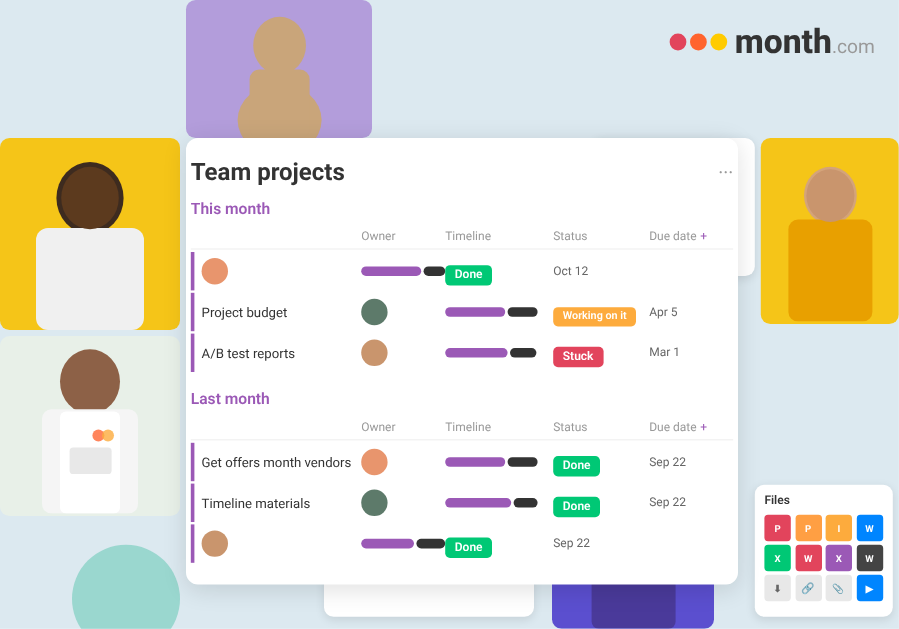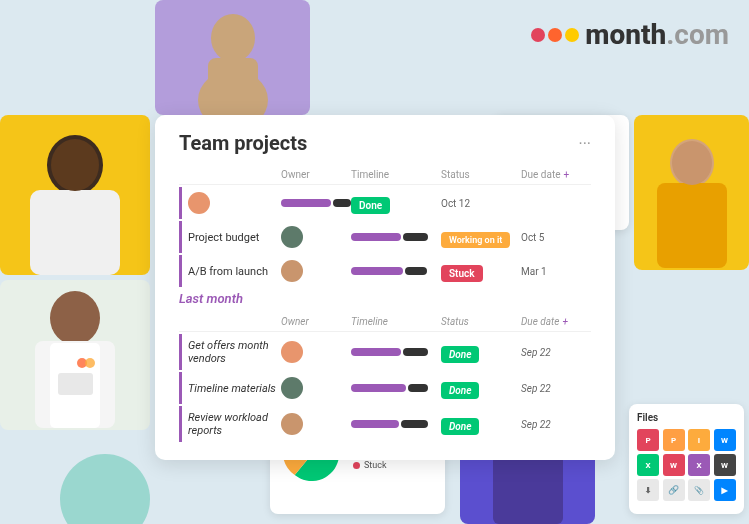--- a/index.html
+++ b/index.html
@@ -138,21 +138,21 @@
     
     .main-panel {
       position: absolute;
       top: 115px;
       left: 155px;
       width: 460px;
       min-height: 300px;
       background: white;
       border-radius: 10px;
       box-shadow: 0 4px 20px rgba(0,0,0,0.12);
-      padding: 16px 24px;
+      padding: 16px 4px;
       z-index: 10;
     }
 
     .panel-header {
       display: flex;
       align-items: center;
       justify-content: space-between;
       margin-bottom: 12px;
     }
 
@@ -219,21 +219,21 @@
 
     .status-done { background: #00c875; }
     .status-working { background: #fdab3d; }
     .status-stuck { background: #e2445c; }
 
     .due-date {
       font-size: 10px;
       color: #666;
     }
 
-    .section-gap { margin-top: 4px; font-style: italic; }
+    .section-gap { margin-top: 16px; }
 
     
     .project-plan-widget {
       position: absolute;
       bottom: 10px;
       left: 270px;
       width: 175px;
       height: 120px;
       background: white;
       border-radius: 8px;
@@ -348,21 +348,21 @@
     </svg>
   </div>
 
   <div class="logo-area">
     <div class="logo-dots">
       <div class="logo-dot" style="background:#e2445c;"></div>
       <div class="logo-dot" style="background:#ff642e;"></div>
       <div class="logo-dot" style="background:#ffcb00;"></div>
     </div>
     <span>
-      <span style="font-size:28px;font-weight:800;color:#333;">month</span><span style="font-size:28px;font-weight:700;color:#999;">.com</span>
+      <span style="font-size:28px;font-weight:800;color:#333;">month</span><span style="font-size:16px;font-weight:400;color:#999;">.com</span>
     </span>
   </div>
 
   <div class="photo-left-top">
     <svg width="130" height="155" viewBox="0 0 130 155">
       <ellipse cx="65" cy="45" rx="28" ry="30" fill="#3d2b1f"></ellipse>
       <rect x="20" y="70" width="90" height="85" rx="10" fill="#f0f0f0"></rect>
       <ellipse cx="65" cy="45" rx="24" ry="26" fill="#5c3a1e"></ellipse>
     </svg>
   </div>
@@ -415,20 +415,21 @@
     </svg>
   </div>
 
   <div class="main-panel">
     <div class="panel-header">
       <span class="panel-title">Team projects</span>
       <span class="panel-menu">···</span>
     </div>
 
     <div>
+      <div class="section-title">This month</div>
       <div class="table-header">
         <span></span>
         <span>Owner</span>
         <span>Timeline</span>
         <span>Status</span>
         <span style="display:flex;align-items:center;gap:3px;">Due date <span style="color:#9b59b6;cursor:pointer;">+</span></span>
       </div>
 
       <div class="table-row">
         <div>
@@ -453,25 +454,25 @@
         </div>
         <div>
           <div style="display:flex; gap:2px; align-items:center;">
             <div style="height:8px; border-radius:4px; background:#9b59b6; width:50px;"></div>
             <div style="height:8px; border-radius:4px; background:#333; width:25px;"></div>
           </div>
         </div>
         <div>
           <span class="status-badge status-working" style="font-size:9px;">Working on it</span>
         </div>
-        <span class="due-date">Oct 5</span>
+        <span class="due-date">Apr 5</span>
       </div>
 
       <div class="table-row">
-        <span class="task-name">A/B from launch</span>
+        <span class="task-name">A/B test reports</span>
         <div>
           <div class="owner-avatar" style="background:#c9956d;"></div>
         </div>
         <div>
           <div style="display:flex; gap:2px; align-items:center;">
             <div style="height:8px; border-radius:4px; background:#9b59b6; width:52px;"></div>
             <div style="height:8px; border-radius:4px; background:#333; width:22px;"></div>
           </div>
         </div>
         <div>
@@ -519,21 +520,20 @@
             <div style="height:8px; border-radius:4px; background:#333; width:20px;"></div>
           </div>
         </div>
         <div>
           <span class="status-badge status-done">Done</span>
         </div>
         <span class="due-date">Sep 22</span>
       </div>
 
       <div class="table-row">
-        <span class="task-name">Review workload reports</span>
         <div>
           <div class="owner-avatar" style="background:#c9956d;"></div>
         </div>
         <div>
           <div style="display:flex; gap:2px; align-items:center;">
             <div style="height:8px; border-radius:4px; background:#9b59b6; width:48px;"></div>
             <div style="height:8px; border-radius:4px; background:#333; width:27px;"></div>
           </div>
         </div>
         <div>

